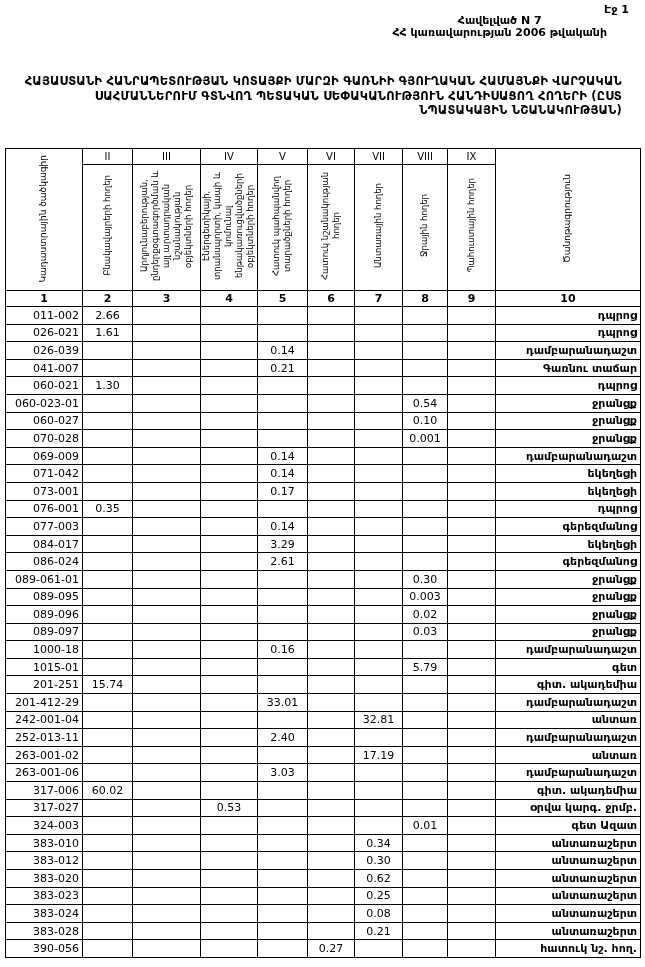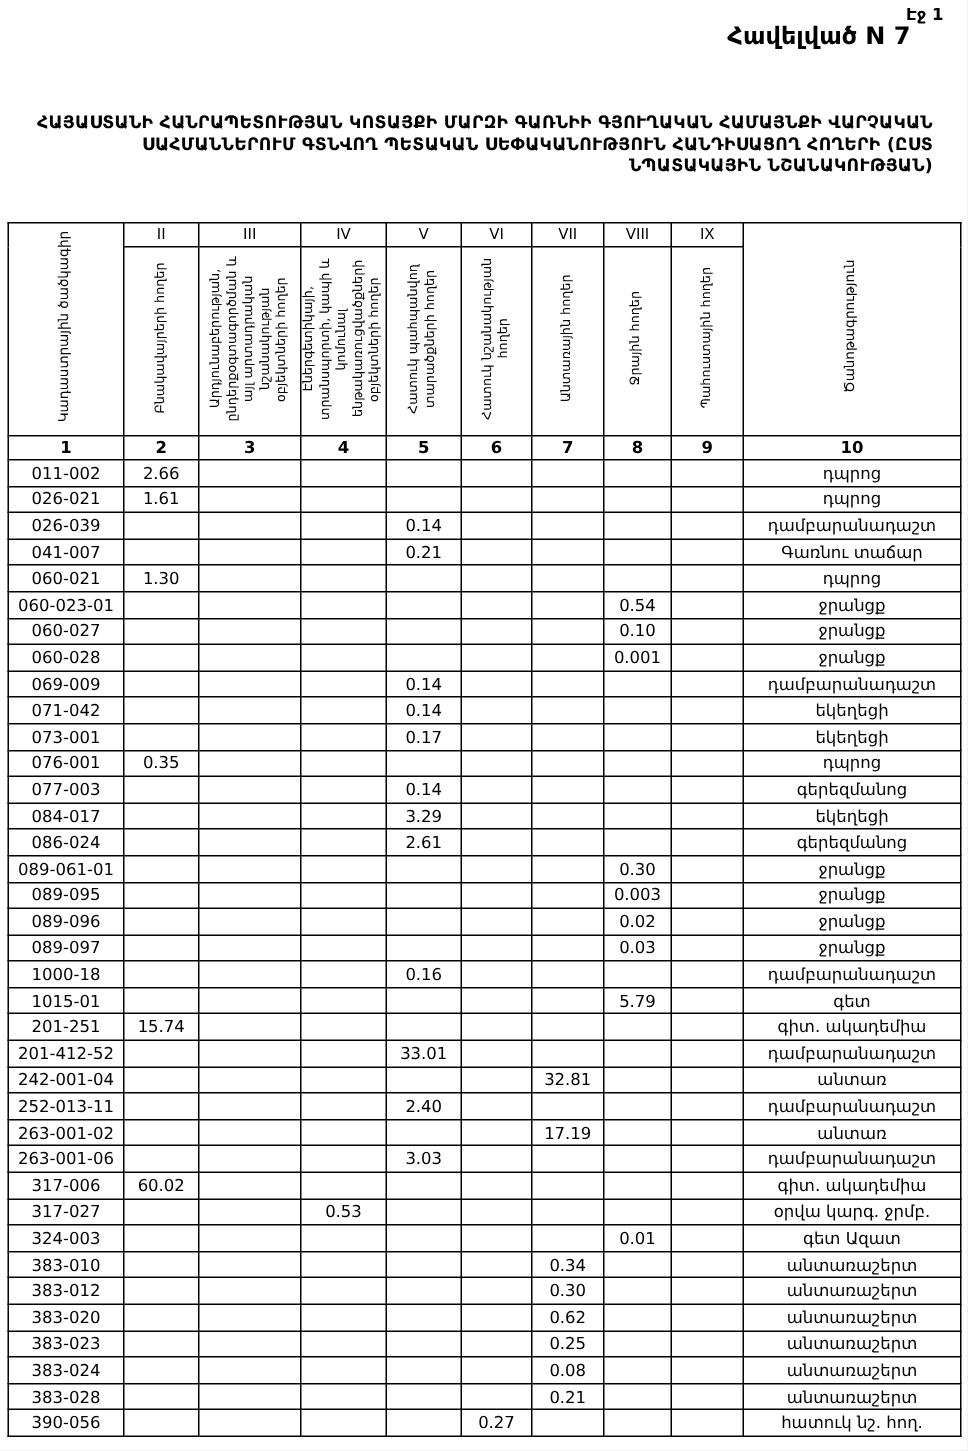--- a/index.html
+++ b/index.html
@@ -13,21 +13,21 @@
     font-family: "DejaVu Sans", sans-serif;
     overflow: hidden;
   }
   .page-num {
     position: absolute; top: 3px; right: 16px;
     font-size: 11px; font-weight: bold;
   }
   .annex {
     position: absolute; top: 15px; right: 38px;
     text-align: center;
-    font-size: 16px; font-weight: bold; line-height: 1.1;
+    font-size: 11px; font-weight: bold; line-height: 1.1;
   }
   .heading {
     position: absolute; top: 55px; left: 0; width: 100%;
     text-align: center; font-size: 12px; font-weight: bold;
     letter-spacing: 6px;
   }
   .doc-title {
     position: absolute; top: 74px; left: 22px; width: 600px;
     text-align: right; font-size: 11.5px; font-weight: bold;
     line-height: 1.28; letter-spacing: 0.2px;
@@ -52,33 +52,34 @@
     transform: rotate(180deg);
     font-size: 8.5px;
     line-height: 1.3;
     max-height: 120px;
     text-align: center;
     white-space: normal;
   }
   th.tall .vtext { max-height: 136px; font-size: 9px; }
   tr.num-row th { height: 16px; font-size: 11px; font-weight: bold; text-align: center; }
   tbody td { height: 17.6px; font-size: 11px; padding: 0 3px; white-space: nowrap; }
-  tbody td.code { text-align: center; margin-left: 18px; }
+  tbody td.code { text-align: right; margin-left: 18px; }
   tbody td.val  { text-align: center; }
-  tbody td.note { text-align: center; }
+  tbody td.note { text-align: right; font-weight: bold; }
 </style>
 </head>
 <body>
 
 <div class="page">
 
   <div class="page-num">Էջ 1</div>
 
   <div class="annex">
     <div>Հավելված N 7</div>
+    <div>ՀՀ կառավարության 2006 թվականի</div>
   </div>
 
 
   <div class="doc-title">ՀԱՅԱՍՏԱՆԻ ՀԱՆՐԱՊԵՏՈՒԹՅԱՆ ԿՈՏԱՅՔԻ ՄԱՐԶԻ ԳԱՌՆԻԻ ԳՅՈՒՂԱԿԱՆ ՀԱՄԱՅՆՔԻ ՎԱՐՉԱԿԱՆ ՍԱՀՄԱՆՆԵՐՈՒՄ ԳՏՆՎՈՂ ՊԵՏԱԿԱՆ ՍԵՓԱԿԱՆՈՒԹՅՈՒՆ ՀԱՆԴԻՍԱՑՈՂ ՀՈՂԵՐԻ (ԸՍՏ ՆՊԱՏԱԿԱՅԻՆ ՆՇԱՆԱԿՈՒԹՅԱՆ)</div>
 
   <table class="land">
     <colgroup>
       <col style="width:77px">
         <col style="width:50px">
         <col style="width:68px">
@@ -225,21 +226,21 @@
           <td class="val"></td>
           <td class="val"></td>
           <td class="val"></td>
           <td class="val"></td>
           <td class="val"></td>
           <td class="val">0.10</td>
           <td class="val"></td>
           <td class="note">ջրանցք</td>
         </tr>
         <tr>
-          <td class="code">060-028</td>
+          <td class="code">070-028</td>
           <td class="val"></td>
           <td class="val"></td>
           <td class="val"></td>
           <td class="val"></td>
           <td class="val"></td>
           <td class="val"></td>
           <td class="val">0.001</td>
           <td class="val"></td>
           <td class="note">ջրանցք</td>
         </tr>
@@ -405,21 +406,21 @@
           <td class="val"></td>
           <td class="val"></td>
           <td class="val"></td>
           <td class="val"></td>
           <td class="val"></td>
           <td class="val"></td>
           <td class="val"></td>
           <td class="note">գիտ. ակադեմիա</td>
         </tr>
         <tr>
-          <td class="code">201-412-52</td>
+          <td class="code">201-412-29</td>
           <td class="val"></td>
           <td class="val"></td>
           <td class="val"></td>
           <td class="val">33.01</td>
           <td class="val"></td>
           <td class="val"></td>
           <td class="val"></td>
           <td class="val"></td>
           <td class="note">դամբարանադաշտ</td>
         </tr>

